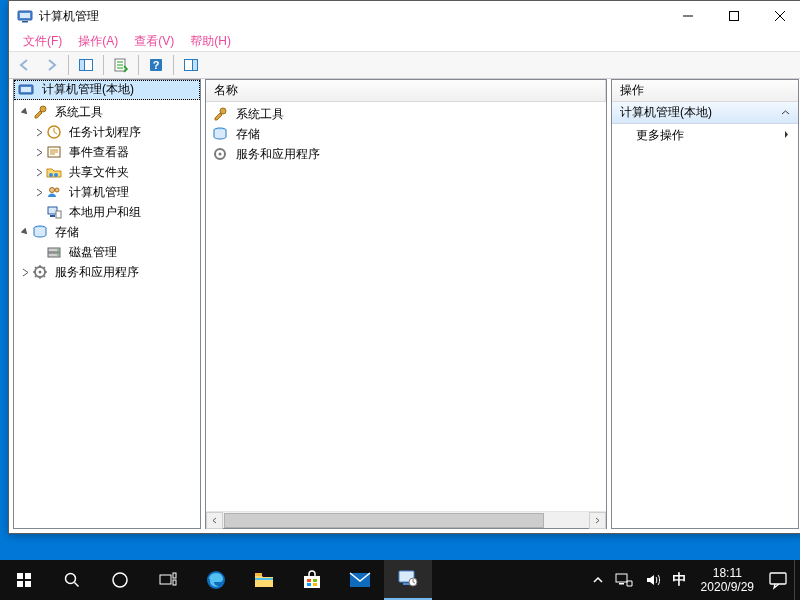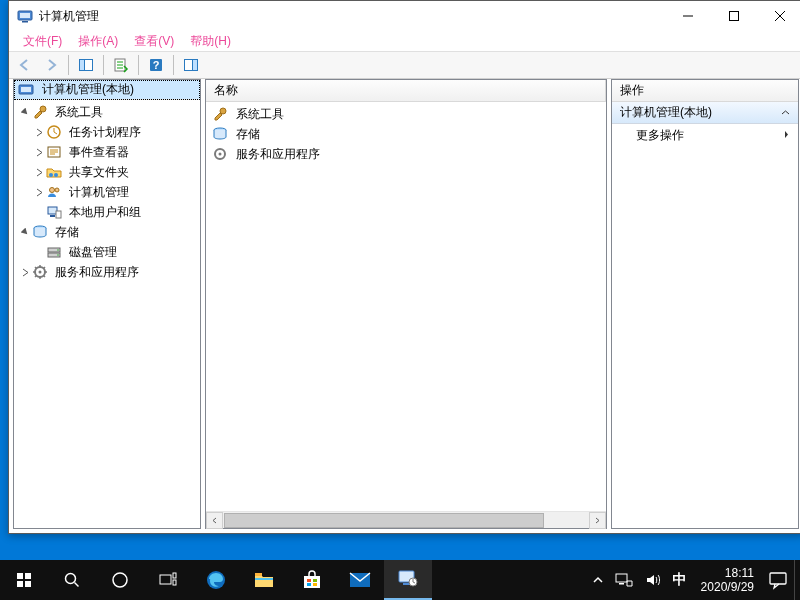--- a/index.html
+++ b/index.html
@@ -56,21 +56,21 @@
   .action-section .caret { margin-left: auto; }
   .action-item { height: 22px; display: flex; align-items: center; padding-left: 24px; }
   .action-item .caret { margin-left: auto; margin-right: 8px; }
 
   
   .taskbar { position: absolute; left: 0; bottom: 0; width: 800px; height: 40px; background: #101010; display: flex; align-items: center; color: #fff; }
   .tbitem { width: 48px; height: 40px; display: flex; align-items: center; justify-content: center; }
   .tbitem.active { background: #2a2a2a; border-bottom: 2px solid #76b9ed; }
   .tray { margin-left: auto; display: flex; align-items: center; height: 40px; }
   .tray .titem { padding: 0 6px; display: flex; align-items: center; height: 40px; }
-  .clock { text-align: right; font-size: 12px; line-height: 14px; padding: 0 8px; }
+  .clock { text-align: center; font-size: 12px; line-height: 14px; padding: 0 8px; }
   .showdesk { width: 6px; height: 40px; border-left: 1px solid #444; }
 
   .ime { font-size: 14px; font-weight: 600; }
   .notif { width: 20px; height: 20px; }
 </style>
 </head>
 <body>
 
 <div class="window">
   <div class="titlebar">

